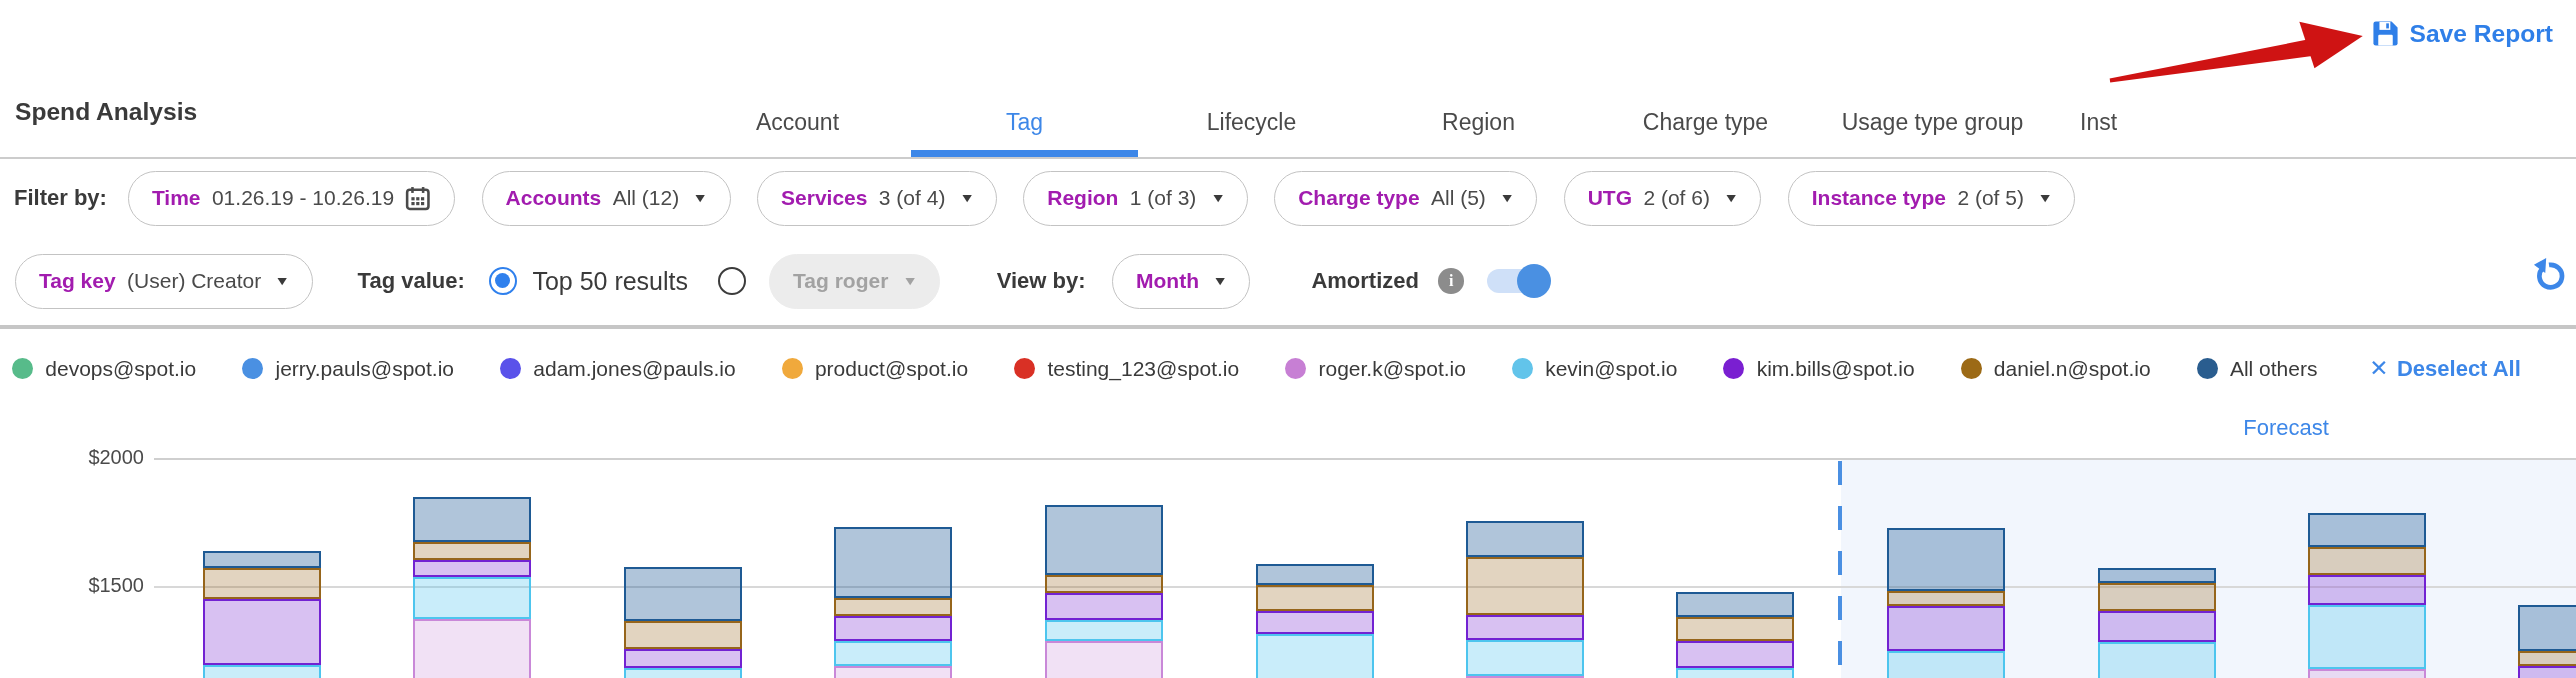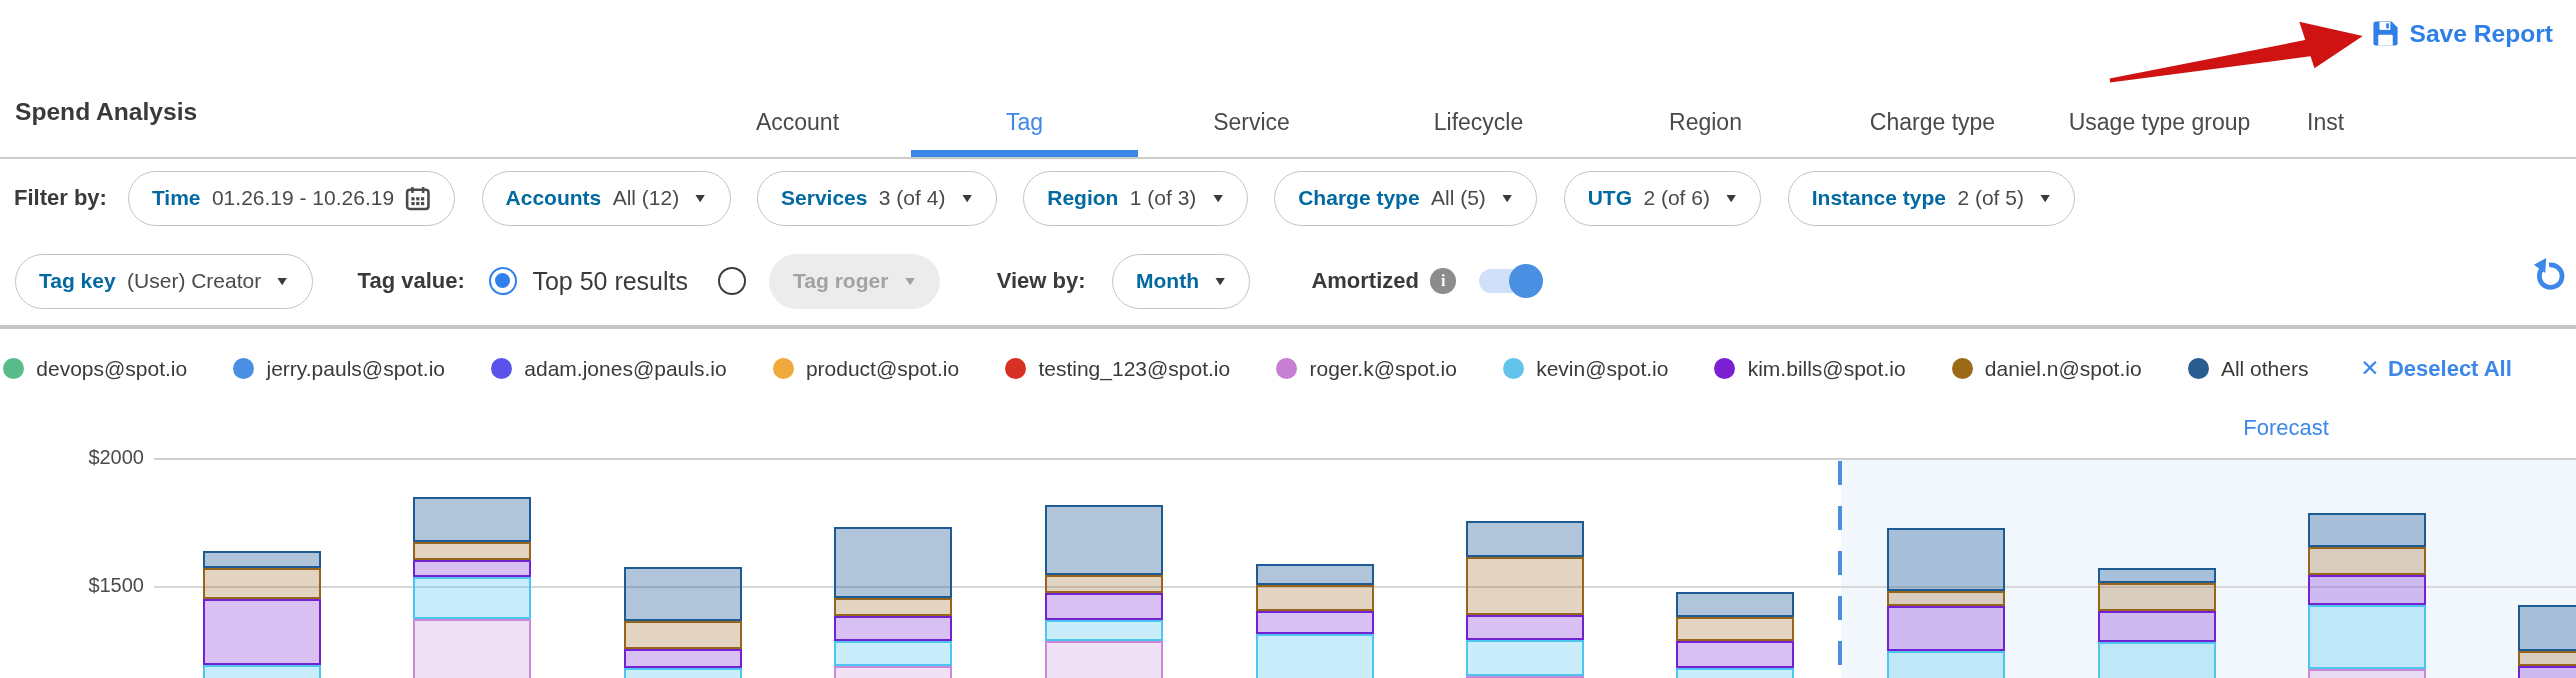--- a/index.html
+++ b/index.html
@@ -20,21 +20,21 @@
   .tab.last { width:auto; padding-left:34px; justify-content:flex-start; }
   .divider1 { position:absolute; left:0; top:157px; width:2576px; height:1.9px; background:#cccccc; }
   .divider2 { position:absolute; left:0; top:325px; width:2576px; height:3.8px; background:#c6c6c6; }
 
   
   .frow1 { position:absolute; left:0; top:159px; width:2576px; height:78px;
     display:flex; align-items:center; padding-left:14px; }
   .flabel { font-size:22px; font-weight:bold; color:#3a3a3a; margin-right:21px; white-space:nowrap; }
   .pill { display:flex; align-items:center; gap:11.4px; height:55px; border:1.9px solid #c3c3c3;
     border-radius:28px; padding:0 23px; background:#fff; margin-right:26.5px; cursor:pointer; white-space:nowrap; }
-  .pill-label { font-size:21px; font-weight:bold; color:#0369a1; }
+  .pill-label { font-size:21px; font-weight:bold; color:#a21caf; }
   .pill-value { font-size:21px; color:#4a4a4a; }
   .caret { font-size:12.3px; color:#3a3a3a; transform:scaleX(1.3); margin-left:3.8px; }
   .pill.disabled { background:#ececec; border-color:#ececec; cursor:default; }
   .pill.disabled .pill-label, .pill.disabled .caret { color:#a2a2a2; font-weight:bold; }
 
   .frow2 { position:absolute; left:0; top:237px; width:2576px; height:88px;
     display:flex; align-items:center; padding-left:15px; }
   .radio { width:28px; height:28px; border-radius:50%; border:2.8px solid #3c3c3c; background:#fff;
     position:relative; cursor:pointer; flex:none; }
   .radio.sel { border-color:#2f80ed; }
@@ -45,21 +45,21 @@
     display:flex; align-items:center; justify-content:center; font-size:16px; font-weight:bold;
     font-family:"Liberation Serif",serif; }
   .toggle { position:relative; width:61px; height:24.6px; border-radius:12.3px; background:#cfe0f8;
     cursor:pointer; flex:none; }
   .toggle .knob { position:absolute; right:-2.8px; top:-4.7px; width:34px; height:34px; border-radius:50%;
     background:#4a90e2; }
   .refresh-btn { position:absolute; right:11.4px; top:258px; background:none; border:none; cursor:pointer; }
 
   
   .legend { position:absolute; left:0; top:329px; width:2576px; height:79px;
-    display:flex; align-items:center; padding-left:3px; }
+    display:flex; align-items:center; padding-left:12px; }
   .legend-item { display:flex; align-items:center; gap:12.3px; margin-right:46px; cursor:pointer; white-space:nowrap; }
   .legend-dot { width:21px; height:21px; border-radius:50%; flex:none; }
   .legend-text { font-size:21px; color:#3a3a3a; }
   .deselect { display:flex; align-items:center; gap:8.5px; color:#3d87e8; font-weight:bold;
     font-size:22px; cursor:pointer; margin-left:5.7px; }
   .deselect .x { font-size:23px; }
 
   
   #chart { position:absolute; left:0; top:0; width:2576px; height:678px; pointer-events:none; }
   .gridline { position:absolute; left:154px; width:2422px; height:1.9px; background:#cfcfcf; }
@@ -181,23 +181,20 @@
     </span>
     <span>Save Report</span>
   </button>
 
   <div class="tabs" id="tabs">
       <div class="tab">
         <span>Account</span>
       </div>
       <div class="tab active">
         <span>Tag</span>
-      </div>
-      <div class="tab">
-        <span>Service</span>
       </div>
       <div class="tab">
         <span>Lifecycle</span>
       </div>
       <div class="tab">
         <span>Region</span>
       </div>
       <div class="tab">
         <span>Charge type</span>
       </div>
@@ -284,21 +281,21 @@
     <span class="radio" style="margin-left:30px"></span>
     <div class="pill disabled" style="margin-left:23px;margin-right:0">
       <span class="pill-label">Tag roger</span>
       <span class="caret">▼</span>
     </div>
     <span class="flabel" style="margin-left:57px;margin-right:0">View by:</span>
     <div class="pill" style="margin-left:26.5px;margin-right:0">
       <span class="pill-label">Month</span>
       <span class="caret">▼</span>
     </div>
-    <span class="flabel" style="margin-left:61px;margin-right:0">Amortized</span>
+    <span class="flabel" style="margin-left:61px;margin-right:8px">Amortized</span>
     <span class="info-badge" style="margin-left:11.4px">i</span>
     <span class="toggle" style="margin-left:23px">
       <span class="knob"></span>
     </span>
   </div>
   <button class="refresh-btn">
     <span style="display:flex">
       <svg width="32" height="34" viewBox="0 0 34 36">
         <path d="M 10.5 10.5 A 12 12 0 1 0 17 7.3" fill="none" stroke="#3d87e8" stroke-width="5"></path>
         <polygon points="14,0 1,7 13,16" fill="#3d87e8"></polygon>

